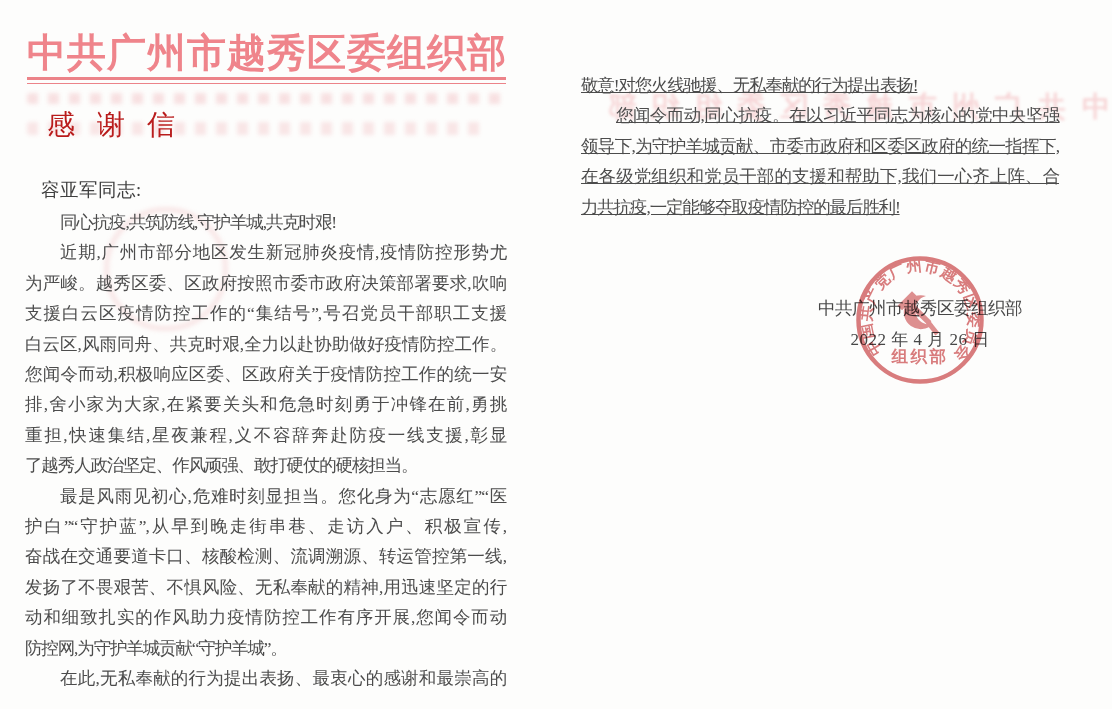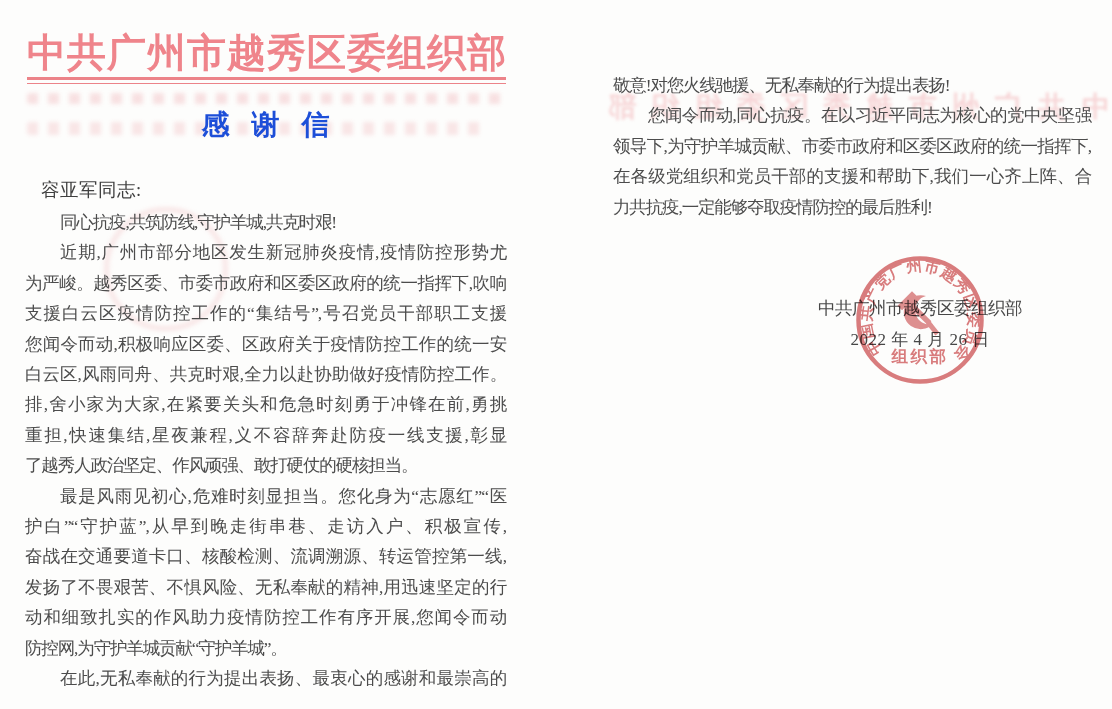--- a/index.html
+++ b/index.html
@@ -14,34 +14,34 @@
     font-size:39px;font-weight:bold;color:#ef848b;
     text-align:justify;text-align-last:justify;
     white-space:nowrap;letter-spacing:0;
   }
   .double-rule{
     position:absolute;left:27px;top:77px;width:479px;height:3px;
     border-top:3.5px solid #ec8389;border-bottom:1.5px solid #ec8389;
   }
   .letter-title{
     position:absolute;left:25px;top:106px;width:481px;
-    text-align:center;font-size:28px;font-weight:bold;color:#1d4ed8;
+    text-align:left;font-size:28px;font-weight:normal;color:#b91c1c;
     letter-spacing:22px;padding-left:22px;box-sizing:border-box;
   }
   
   .salutation{
     position:absolute;left:25px;top:177px;
     font-size:18.5px;color:#3f3f3f;letter-spacing:.5px;margin-left:16px;
   }
   .coltext{
     position:absolute;font-size:17.5px;color:#4c4c4c;
     line-height:30.4px;letter-spacing:-1.15px;
   }
   .coltext.left{left:25px;top:207px;width:481px;}
-  .coltext.right{left:613px;top:70px;width:478px;}
+  .coltext.right{left:581px;top:70px;width:478px;text-decoration:underline;}
   .bline{white-space:nowrap;overflow:visible;}
   .bline.just{text-align:justify;text-align-last:justify;}
   .bline.ind{text-indent:2em;}
   
   .signature{
     position:absolute;left:770px;top:292px;width:300px;
     text-align:center;color:#474747;
   }
   .signature .org-line{font-size:17.5px;line-height:32px;letter-spacing:-.5px;}
   .signature .date-line{font-size:17px;line-height:32px;letter-spacing:.5px;}
@@ -83,24 +83,24 @@
 
   <div class="org-head">中共广州市越秀区委组织部</div>
   <div class="double-rule"></div>
   <div class="letter-title">感谢信</div>
 
   <div class="salutation">容亚军同志:</div>
 
   <div class="coltext left">
       <div class="bline ind">同心抗疫,共筑防线,守护羊城,共克时艰!</div>
       <div class="bline ind just">近期,广州市部分地区发生新冠肺炎疫情,疫情防控形势尤</div>
-      <div class="bline just">为严峻。越秀区委、市委市政府和区委区政府的统一指挥下,吹响</div>
+      <div class="bline just">为严峻。越秀区委、区政府按照市委市政府决策部署要求,吹响</div>
       <div class="bline just">支援白云区疫情防控工作的“集结号”,号召党员干部职工支援</div>
+      <div class="bline just">白云区,风雨同舟、共克时艰,全力以赴协助做好疫情防控工作。</div>
       <div class="bline just">您闻令而动,积极响应区委、区政府关于疫情防控工作的统一安</div>
-      <div class="bline just">白云区,风雨同舟、共克时艰,全力以赴协助做好疫情防控工作。</div>
       <div class="bline just">排,舍小家为大家,在紧要关头和危急时刻勇于冲锋在前,勇挑</div>
       <div class="bline just">重担,快速集结,星夜兼程,义不容辞奔赴防疫一线支援,彰显</div>
       <div class="bline">了越秀人政治坚定、作风顽强、敢打硬仗的硬核担当。</div>
       <div class="bline ind just">最是风雨见初心,危难时刻显担当。您化身为“志愿红”“医</div>
       <div class="bline just">护白”“守护蓝”,从早到晚走街串巷、走访入户、积极宣传,</div>
       <div class="bline just">奋战在交通要道卡口、核酸检测、流调溯源、转运管控第一线,</div>
       <div class="bline just">发扬了不畏艰苦、不惧风险、无私奉献的精神,用迅速坚定的行</div>
       <div class="bline just">动和细致扎实的作风助力疫情防控工作有序开展,您闻令而动</div>
       <div class="bline">防控网,为守护羊城贡献“守护羊城”。</div>
       <div class="bline ind just">在此,无私奉献的行为提出表扬、最衷心的感谢和最崇高的</div>

